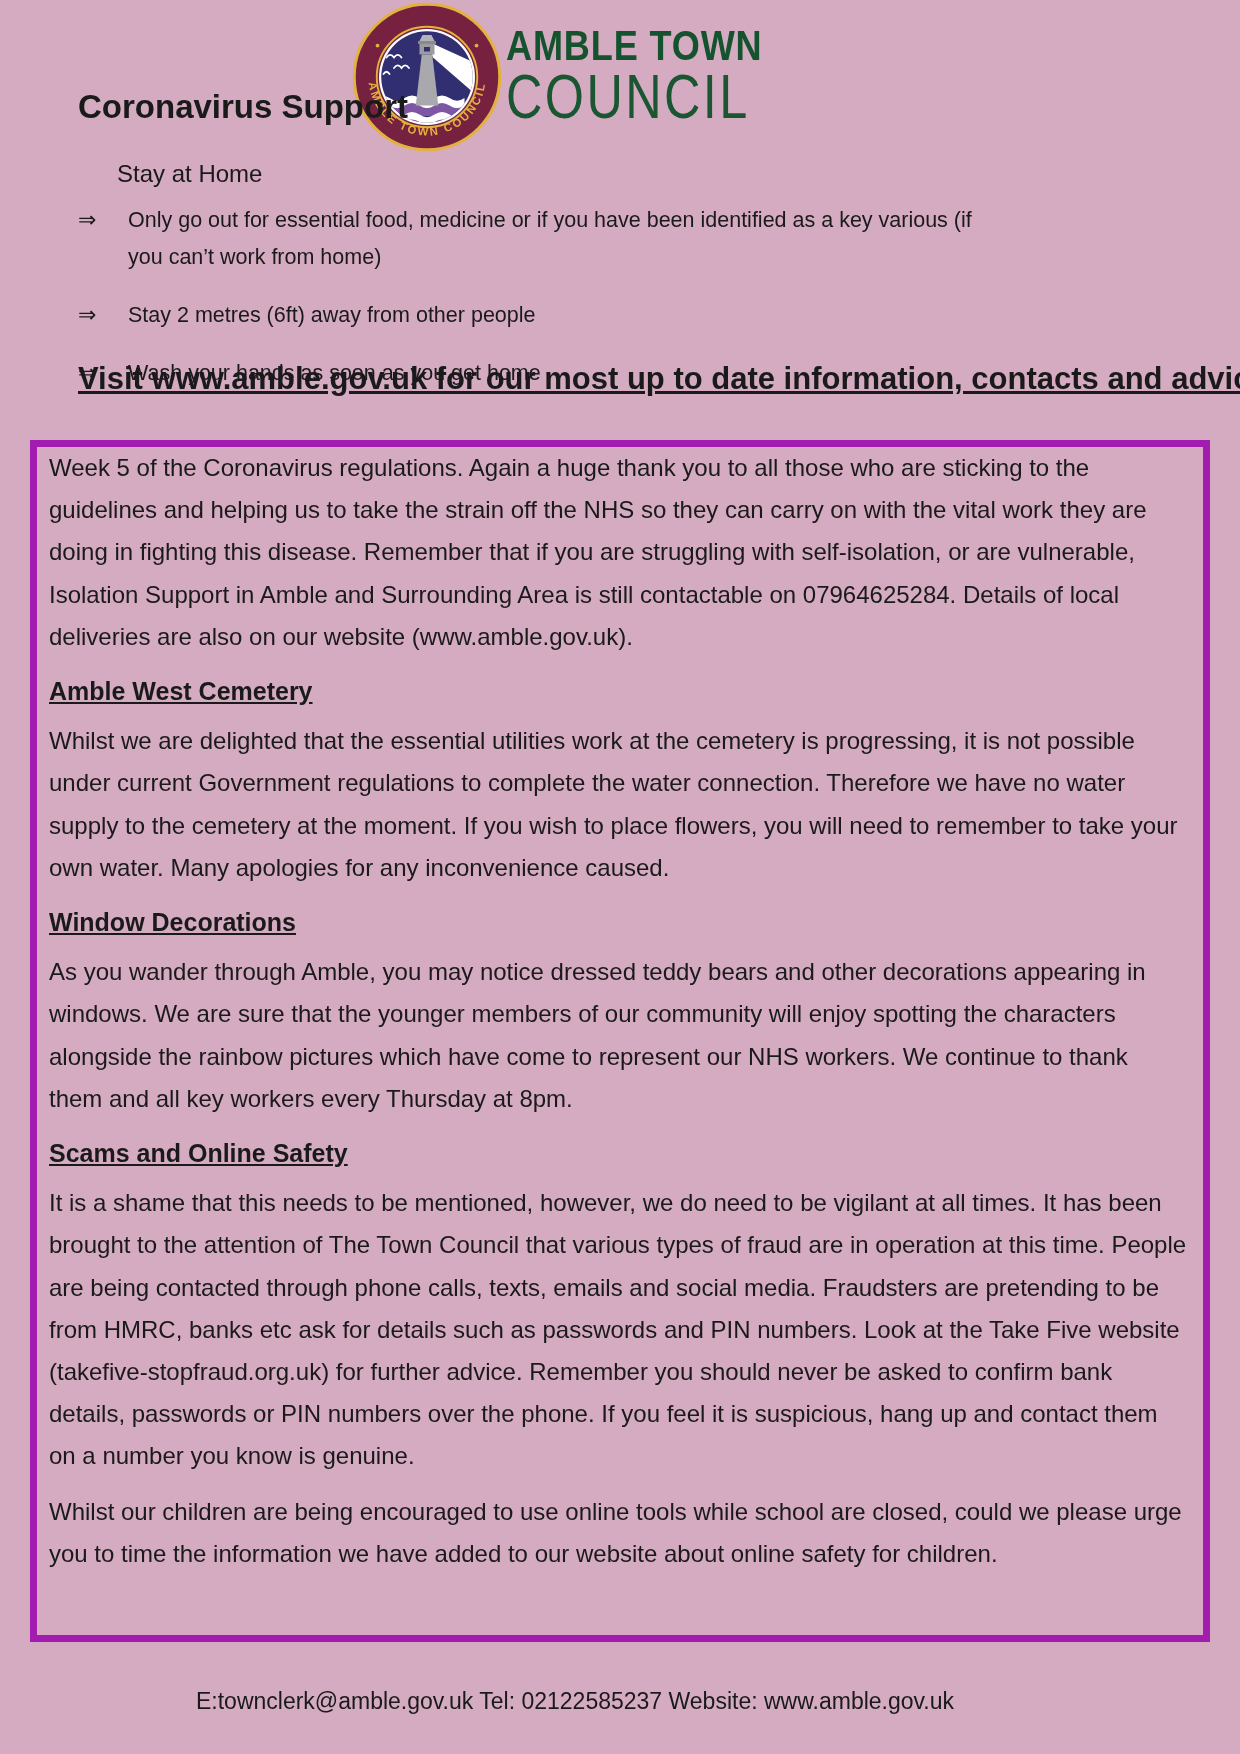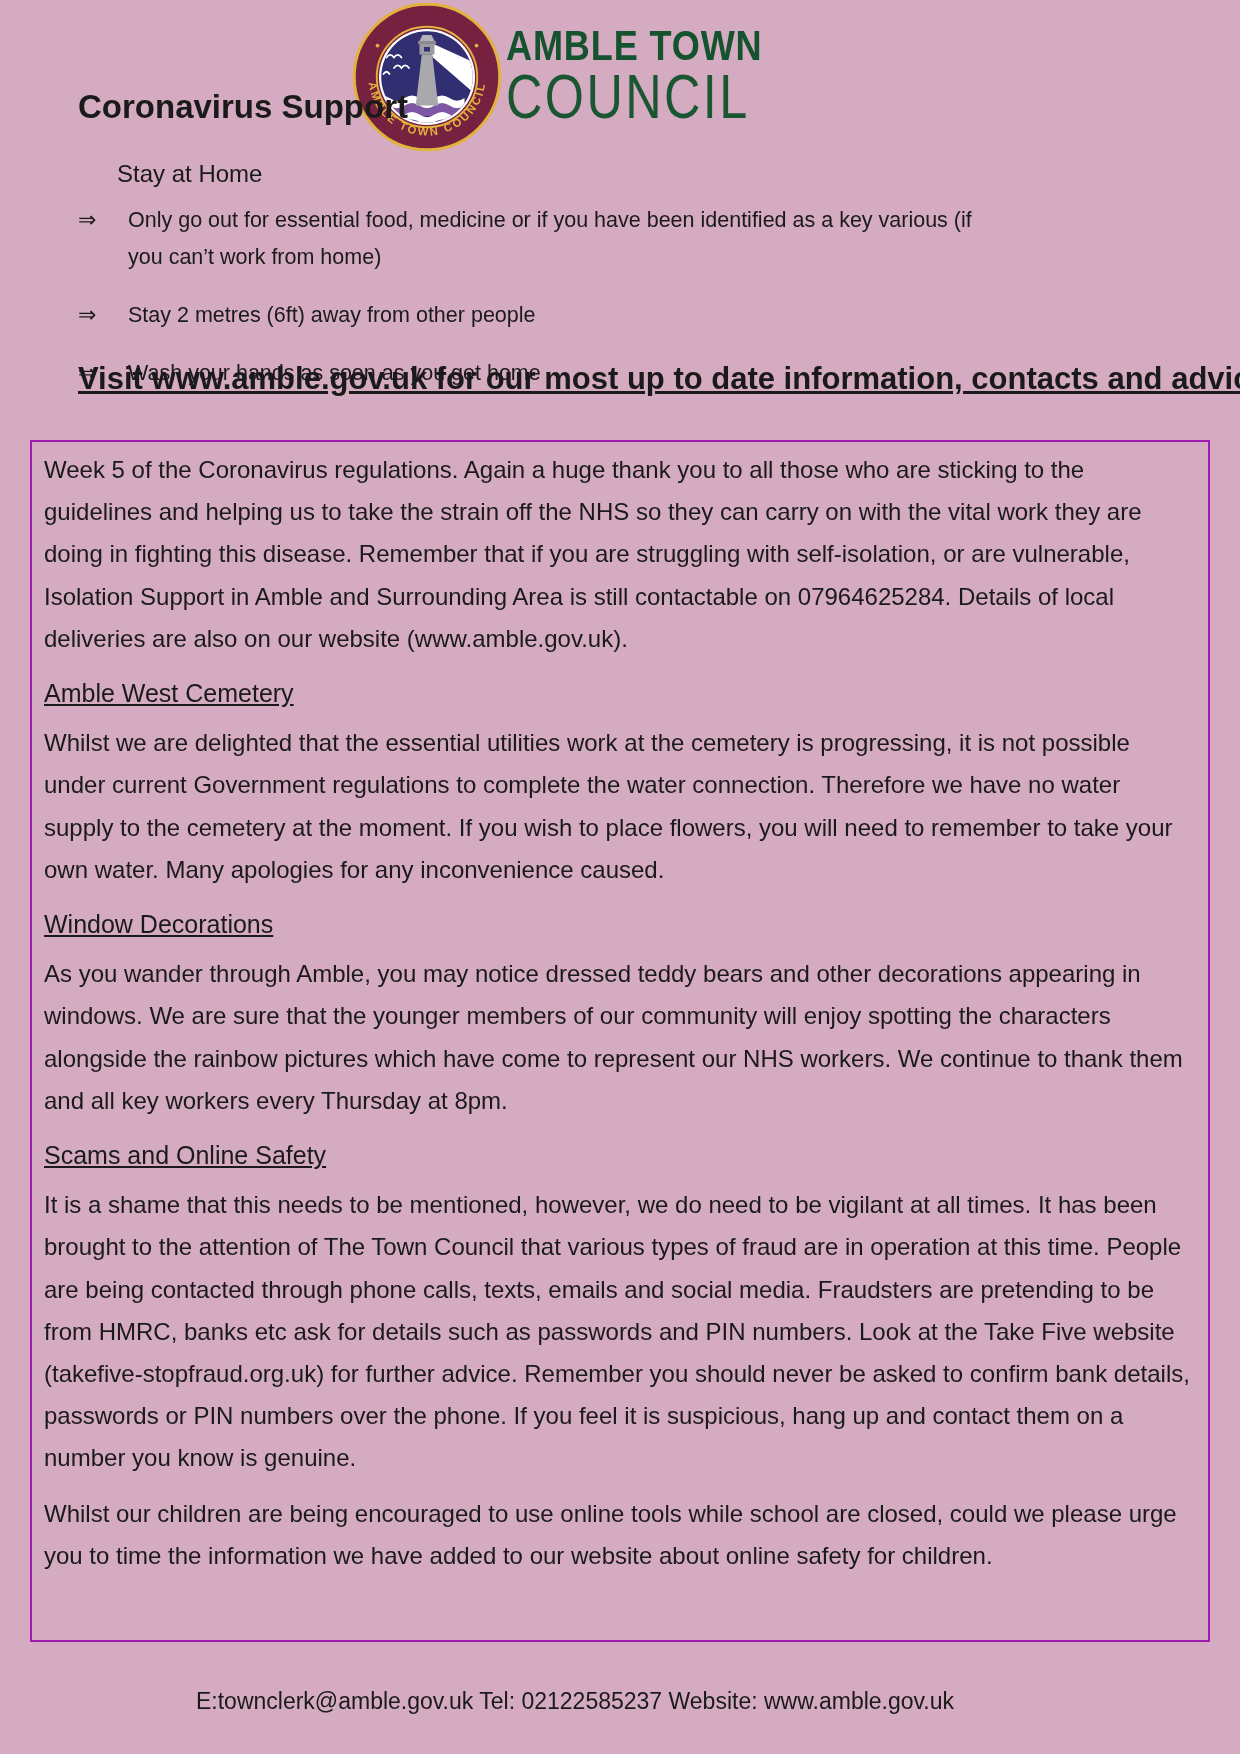--- a/index.html
+++ b/index.html
@@ -49,28 +49,28 @@
   .bullet-text{flex:1 1 auto;max-width:880px;}
 
   .visit-line{
     position:absolute;left:78px;top:361px;
     font-size:31px;font-weight:bold;text-decoration:underline;white-space:nowrap;
   }
 
   
   .main-box{
     position:absolute;left:30px;top:440px;width:1180px;height:1202px;
-    box-sizing:border-box;border:2px solid #a21caf;
-    padding:7px 16px 0 12px;overflow:hidden;
+    box-sizing:border-box;border:7px solid #a21caf;
+    padding:0 16px 0 12px;overflow:hidden;
   }
   .main-box p{
     margin:0 0 13px 0;font-size:24px;line-height:1.76;
   }
   .main-box h2{
-    margin:4px 0 9px 0;font-size:25px;font-weight:normal;
+    margin:4px 0 9px 0;font-size:25px;font-weight:bold;
     text-decoration:underline;line-height:1.6;
   }
 
   .footer-line{
     position:absolute;left:0;top:1688px;width:1150px;
     text-align:center;font-size:23px;
   }
 </style>
 </head>
 <body>

